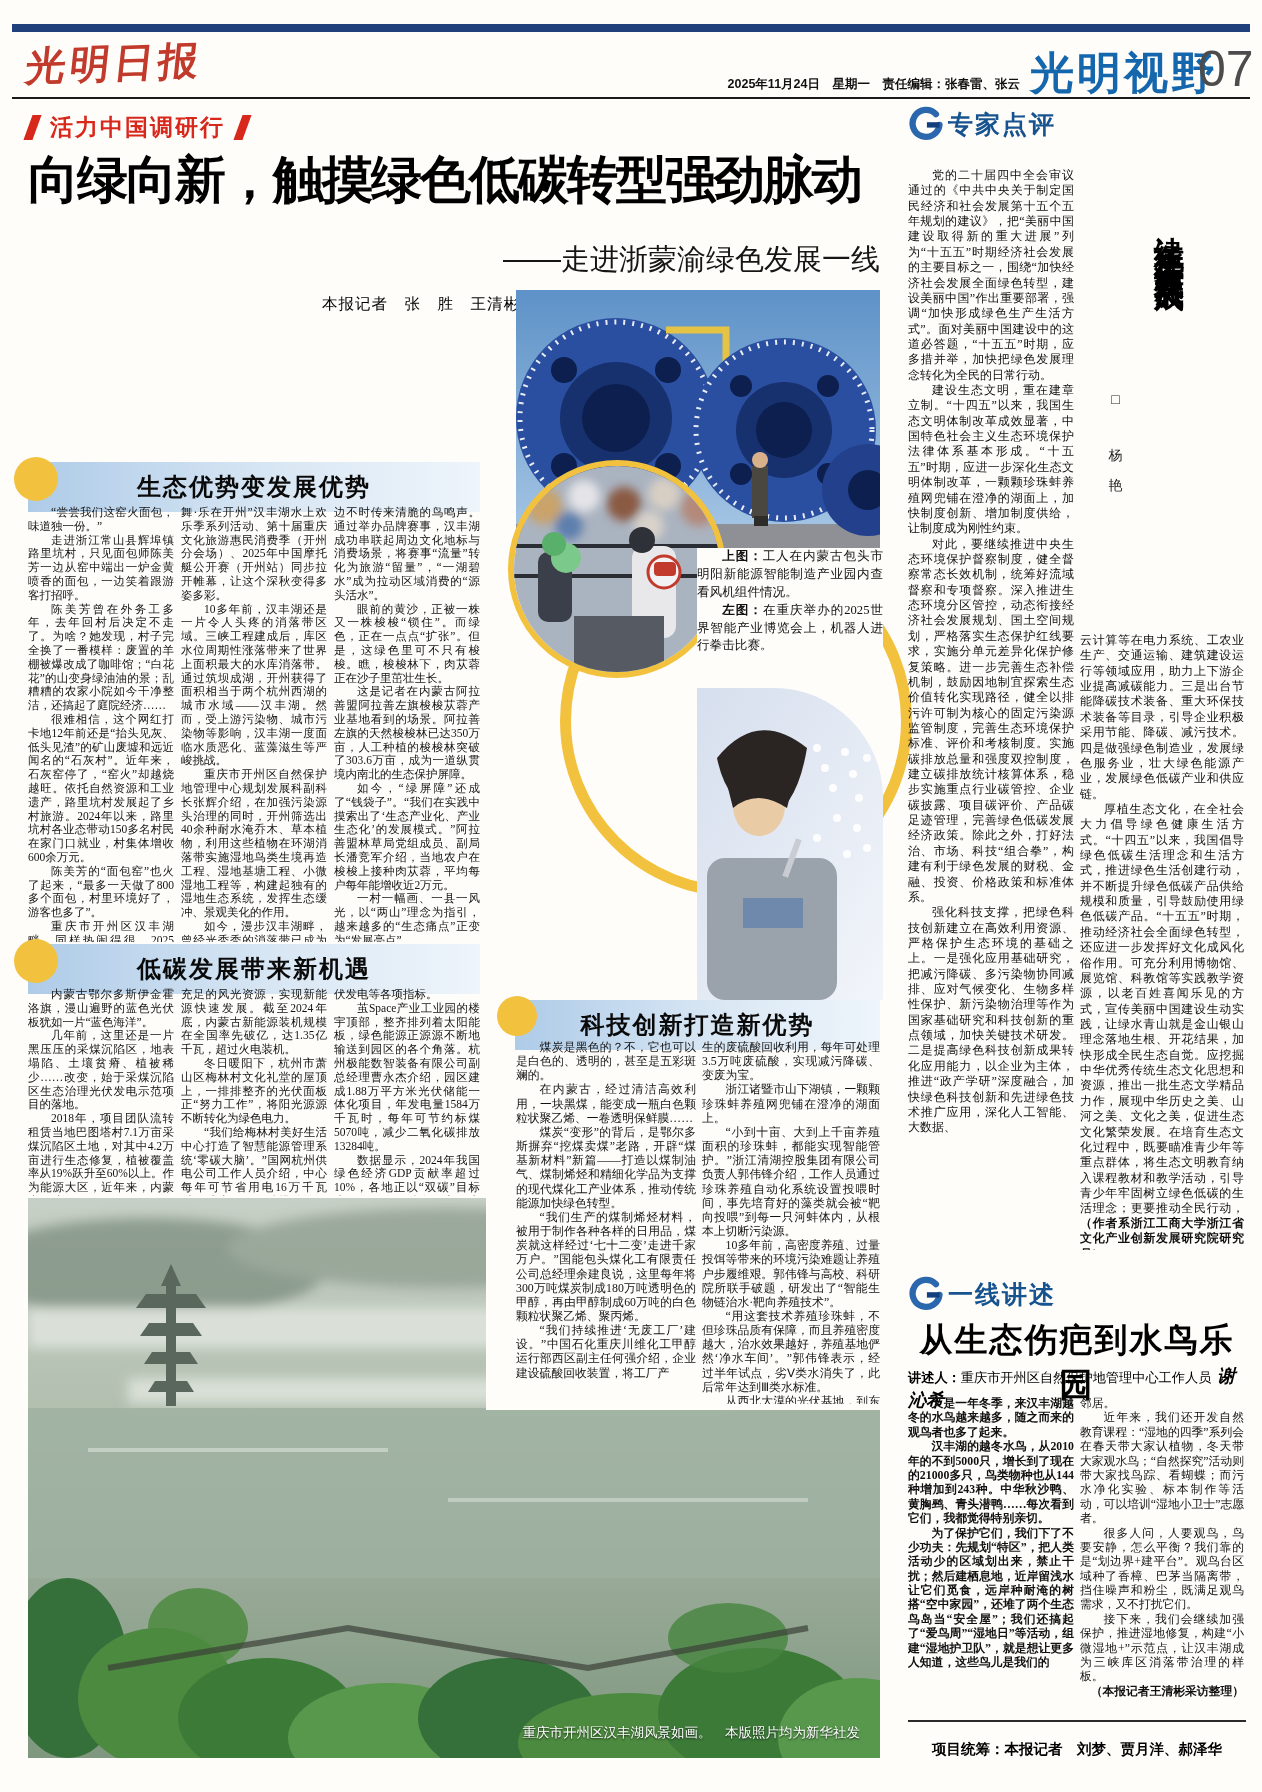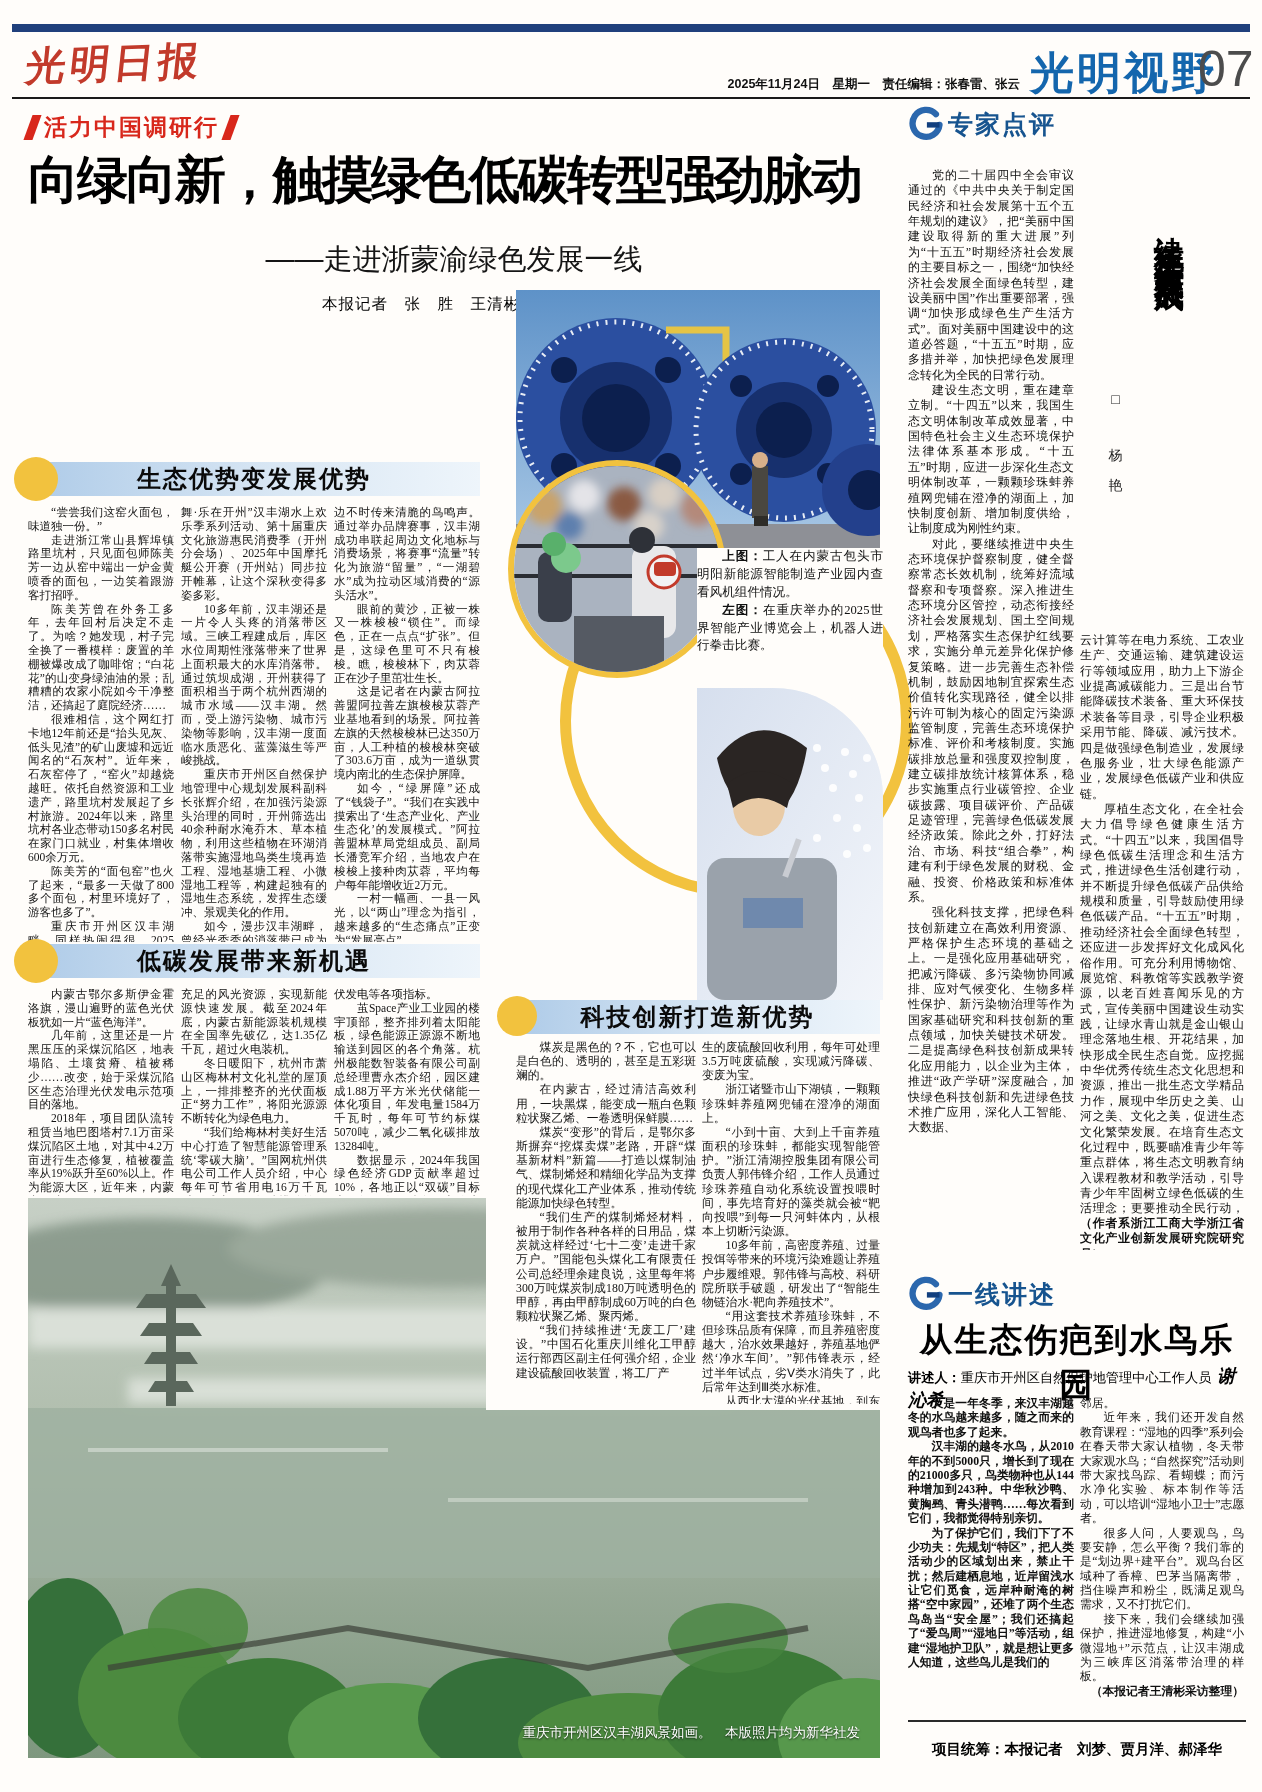--- a/index.html
+++ b/index.html
@@ -9,32 +9,32 @@
   
   #topbar{left:12px;top:24px;width:1238px;height:8px;background:#20407c;}
   #logo{left:26px;top:36px;font-family:"Liberation Serif",serif;font-size:40px;font-weight:bold;
         color:#c23a2b;transform:skewX(-8deg) rotate(-2deg);letter-spacing:4px;}
   #dateline{left:0;top:76px;width:1020px;text-align:right;font-size:12.5px;font-weight:bold;color:#111;}
   #edition{left:1030px;top:44px;font-size:44px;font-weight:900;color:#1466ad;letter-spacing:3px;
         font-family:"Liberation Sans",sans-serif;}
   #pageno{left:1198px;top:40px;font-size:50px;color:#4c4c4c;font-weight:400;}
   #mastrule{left:12px;top:97px;width:1238px;height:2px;background:#1a1a1a;}
   
-  #kicker{left:28px;top:112px;display:flex;align-items:center;gap:7px;}
+  #kicker{left:28px;top:112px;display:flex;align-items:center;gap:13px;}
   .kbar{width:9px;height:25px;background:#d8271b;transform:skewX(-20deg);}
   #kicker .ktext{color:#d8271b;font-size:23px;font-weight:900;letter-spacing:2px;}
   #headline{left:28px;top:146px;width:852px;font-family:"Liberation Serif",serif;font-size:51px;
         font-weight:900;letter-spacing:-2px;white-space:nowrap;color:#000;}
-  #subtitle{left:28px;top:240px;width:852px;text-align:center;font-size:29px;color:#151515;font-weight:500;}
+  #subtitle{left:28px;top:240px;width:852px;text-align:right;font-size:29px;color:#151515;font-weight:500;}
   #byline{left:28px;top:294px;width:852px;text-align:center;font-family:"Liberation Serif",serif;
         font-size:15.5px;color:#000;letter-spacing:1px;}
   #lede{left:56px;top:346px;width:452px;font-family:"Liberation Serif",serif;font-size:13.8px;
         line-height:1.72;text-align:justify;color:#000;}
   
-  .band{height:34px;background:linear-gradient(90deg,#aecbe8,#d9e7f4 55%,#eef5fb);display:flex;
+  .band{height:50px;background:linear-gradient(90deg,#aecbe8,#d9e7f4 55%,#eef5fb);display:flex;
         align-items:center;justify-content:center;font-weight:900;font-size:24px;color:#0a0a0a;
         letter-spacing:2px;z-index:3;}
   .ycirc{width:44px;height:44px;border-radius:50%;background:#f2c23e;z-index:4;}
   
   .col{font-family:"Liberation Serif",serif;font-size:11.5px;line-height:1.2;text-align:justify;
        color:#131313;overflow:hidden;z-index:3;}
   .para{text-indent:2em;margin:0;padding:0;}
   .cont .para:first-child{text-indent:0;}
   
   .photo{overflow:hidden;z-index:2;}

